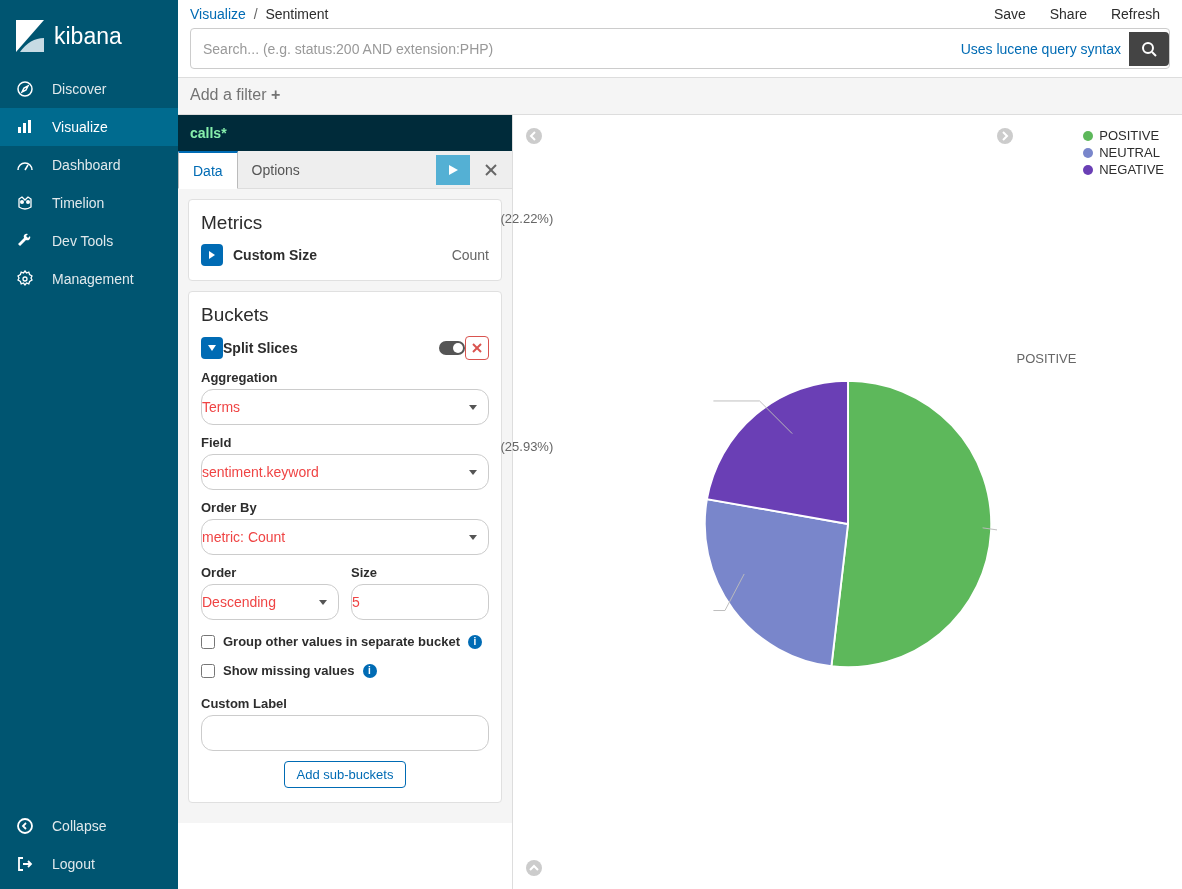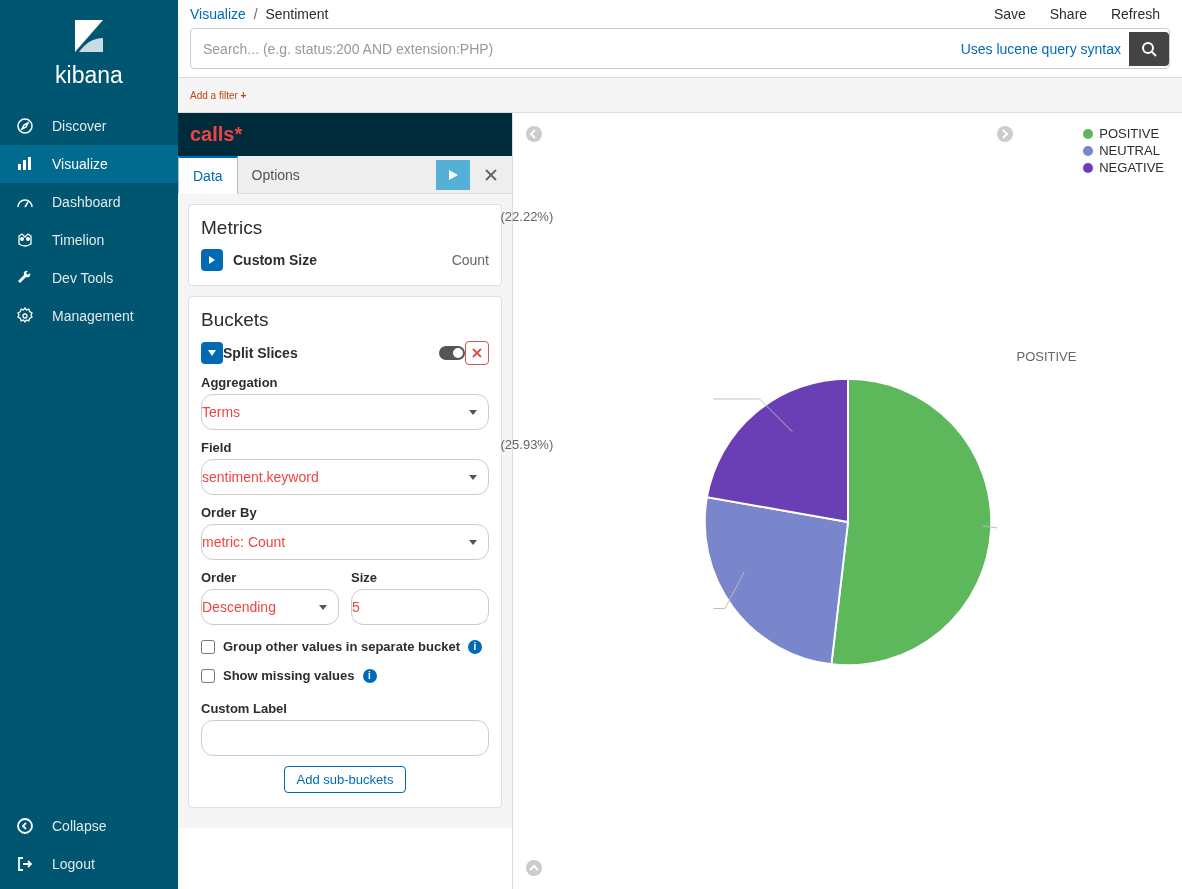--- a/index.html
+++ b/index.html
@@ -1,19 +1,19 @@
 <!DOCTYPE html>
 <html><head>
 <meta charset="utf-8">
 <style>
 * { box-sizing: border-box; margin: 0; padding: 0; }
 body { font-family: -apple-system, BlinkMacSystemFont, "Segoe UI", Helvetica, Arial, sans-serif; font-size: 14px; color: #2d2d2d; width: 1182px; height: 889px; overflow: hidden; }
 .app { display: flex; height: 889px; }
 .sidebar { width: 178px; background: #005571; color: #fff; display: flex; flex-direction: column; }
-.logo-area { display: flex; align-items: center; padding: 20px 16px 18px 16px; gap: 10px; flex-direction: column; }
+.logo-area { display: flex; align-items: center; padding: 20px 16px 18px 16px; gap: 10px; }
 .logo { width: 28px; height: 32px; }
 .brand { font-size: 23px; font-weight: 400; color: #fff; }
 .nav { flex: 1; }
 .nav-item { display: flex; align-items: center; padding: 0 16px; height: 38px; gap: 18px; color: #e0e9ec; cursor: pointer; font-size: 14px; }
 .nav-item.active { background: #006b8f; color: #fff; }
 .nav-item .icon { width: 18px; height: 18px; display: inline-flex; align-items: center; justify-content: center; }
 .sidebar-bottom { margin-top: auto; padding-bottom: 6px; }
 
 .main { flex: 1; display: flex; flex-direction: column; background: #fff; }
 .topbar { display: flex; align-items: center; padding: 6px 12px 0 12px; gap: 12px; font-size: 14px; }
@@ -22,25 +22,25 @@
 .breadcrumb .sep { color: #666; padding: 0 4px; }
 .breadcrumb .current { color: #2d2d2d; }
 .top-actions span { color: #2d2d2d; cursor: pointer; padding: 0 10px; }
 .searchbar-row { display: flex; padding: 6px 12px 8px 12px; gap: 0; }
 .searchbar { display: flex; flex: 1; border: 1px solid #ccc; border-radius: 4px; overflow: hidden; height: 41px; align-items: center; }
 .searchbar input { flex: 1; border: none; outline: none; padding: 0 12px; font-size: 14px; color: #333; }
 .searchbar input::placeholder { color: #999; }
 .lucene-hint { color: #006bb4; padding-right: 8px; font-size: 14px; }
 .search-btn { width: 40px; height: 34px; background: #444; border-top-right-radius: 4px; border-bottom-right-radius: 4px; display: flex; align-items: center; justify-content: center; cursor: pointer; margin-left:0;}
 .filter-row { padding: 8px 12px 10px 12px; background: #f5f5f5; border-top: 1px solid #ddd; border-bottom: 1px solid #ddd; }
-.add-filter { color: #c2410c; cursor: pointer; font-size: 10px; }
+.add-filter { color: #737373; cursor: pointer; font-size: 16px; }
 
 .workspace { display: flex; flex: 1; overflow: hidden; }
 .editor { width: 335px; display: flex; flex-direction: column; border-right: 1px solid #ddd; }
-.editor-title { background: #002b3a; color: #ef4444; padding: 10px 12px; font-weight: 600; font-size: 20px; }
+.editor-title { background: #002b3a; color: #86efac; padding: 10px 12px; font-weight: 600; font-size: 14px; }
 .editor-tabs { display: flex; align-items: center; background: #eee; border-bottom: 1px solid #ddd; height: 38px; }
 .editor-tab { padding: 8px 14px; color: #555; cursor: pointer; font-size: 14px; height: 38px; display:flex; align-items:center;}
 .editor-tab.active { color: #006bb4; border: 1px solid #bbb; border-top: 2px solid #006bb4; border-bottom: 1px solid #fff; background: #fff; margin-bottom:-1px;}
 .editor-tab-spacer { flex: 1; }
 .run-btn { width: 34px; height: 30px; background: #54b0d4; display: flex; align-items: center; justify-content: center; cursor: pointer; margin-right: 6px;}
 .close-btn { width: 30px; height: 30px; display: flex; align-items: center; justify-content: center; color: #666; cursor: pointer; margin-right: 6px;}
 
 .editor-body { padding: 10px; overflow-y: auto; background: #f5f5f5;}
 .panel { background: #fff; border: 1px solid #e0e0e0; border-radius: 4px; padding: 12px 12px 14px 12px; margin-bottom: 10px;}
 .panel-title { font-size: 19px; font-weight: 400; margin-bottom: 10px; }

